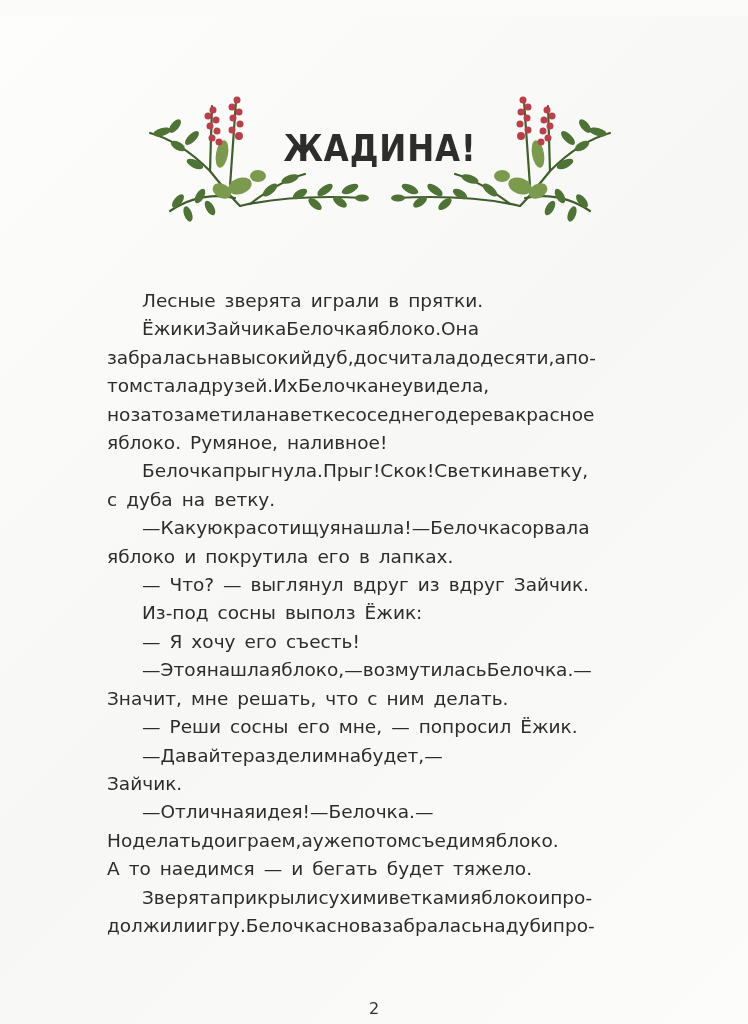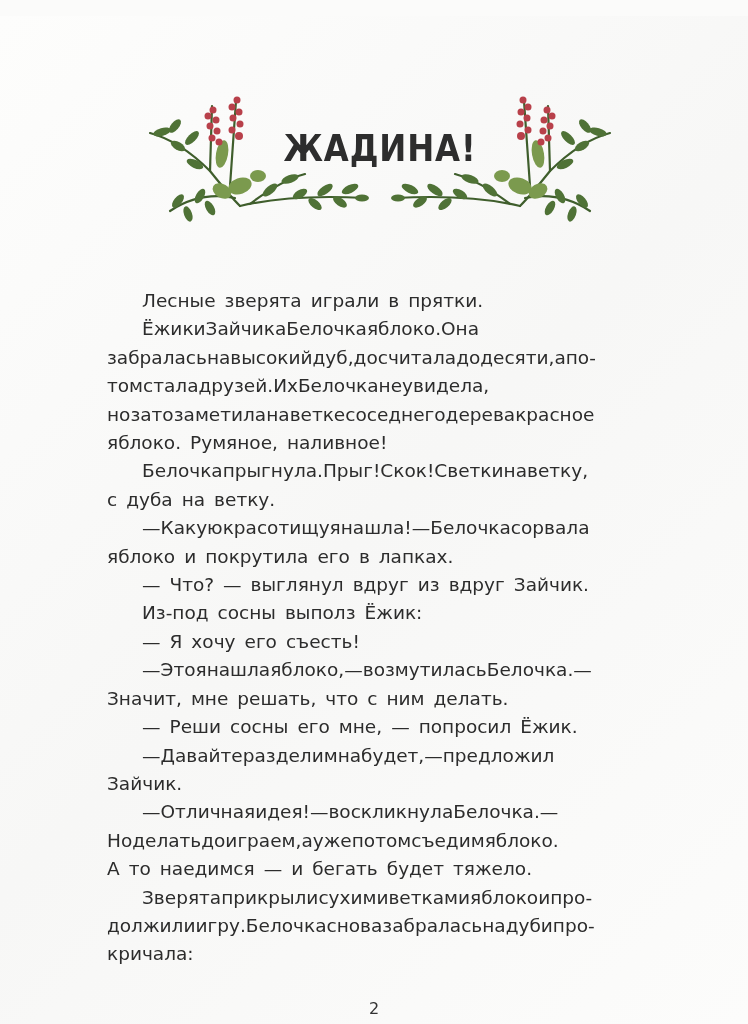--- a/index.html
+++ b/index.html
@@ -283,31 +283,29 @@
         <span>попросил</span>
         <span>Ёжик.</span>
       </div>
       <div class="line indent">
         <span>—</span>
         <span>Давайте</span>
         <span>разделим</span>
         <span>на</span>
         <span>будет,</span>
         <span>—</span>
-        <span>предложил</span>
       </div>
       <div class="line last">
         <span>Зайчик.</span>
       </div>
       <div class="line indent">
         <span>—</span>
         <span>Отличная</span>
         <span>идея!</span>
         <span>—</span>
-        <span>воскликнула</span>
         <span>Белочка.</span>
         <span>—</span>
       </div>
       <div class="line">
         <span>Но</span>
         <span>делать</span>
         <span>доиграем,</span>
         <span>а</span>
         <span>уже</span>
         <span>потом</span>
@@ -337,19 +335,16 @@
         <span>должили</span>
         <span>игру.</span>
         <span>Белочка</span>
         <span>снова</span>
         <span>забралась</span>
         <span>на</span>
         <span>дуб</span>
         <span>и</span>
         <span>про-</span>
       </div>
-      <div class="line last">
-        <span>кричала:</span>
-      </div>
     </div>
 
   <div class="page-number">2</div>
 </div>
 
 </body></html>

